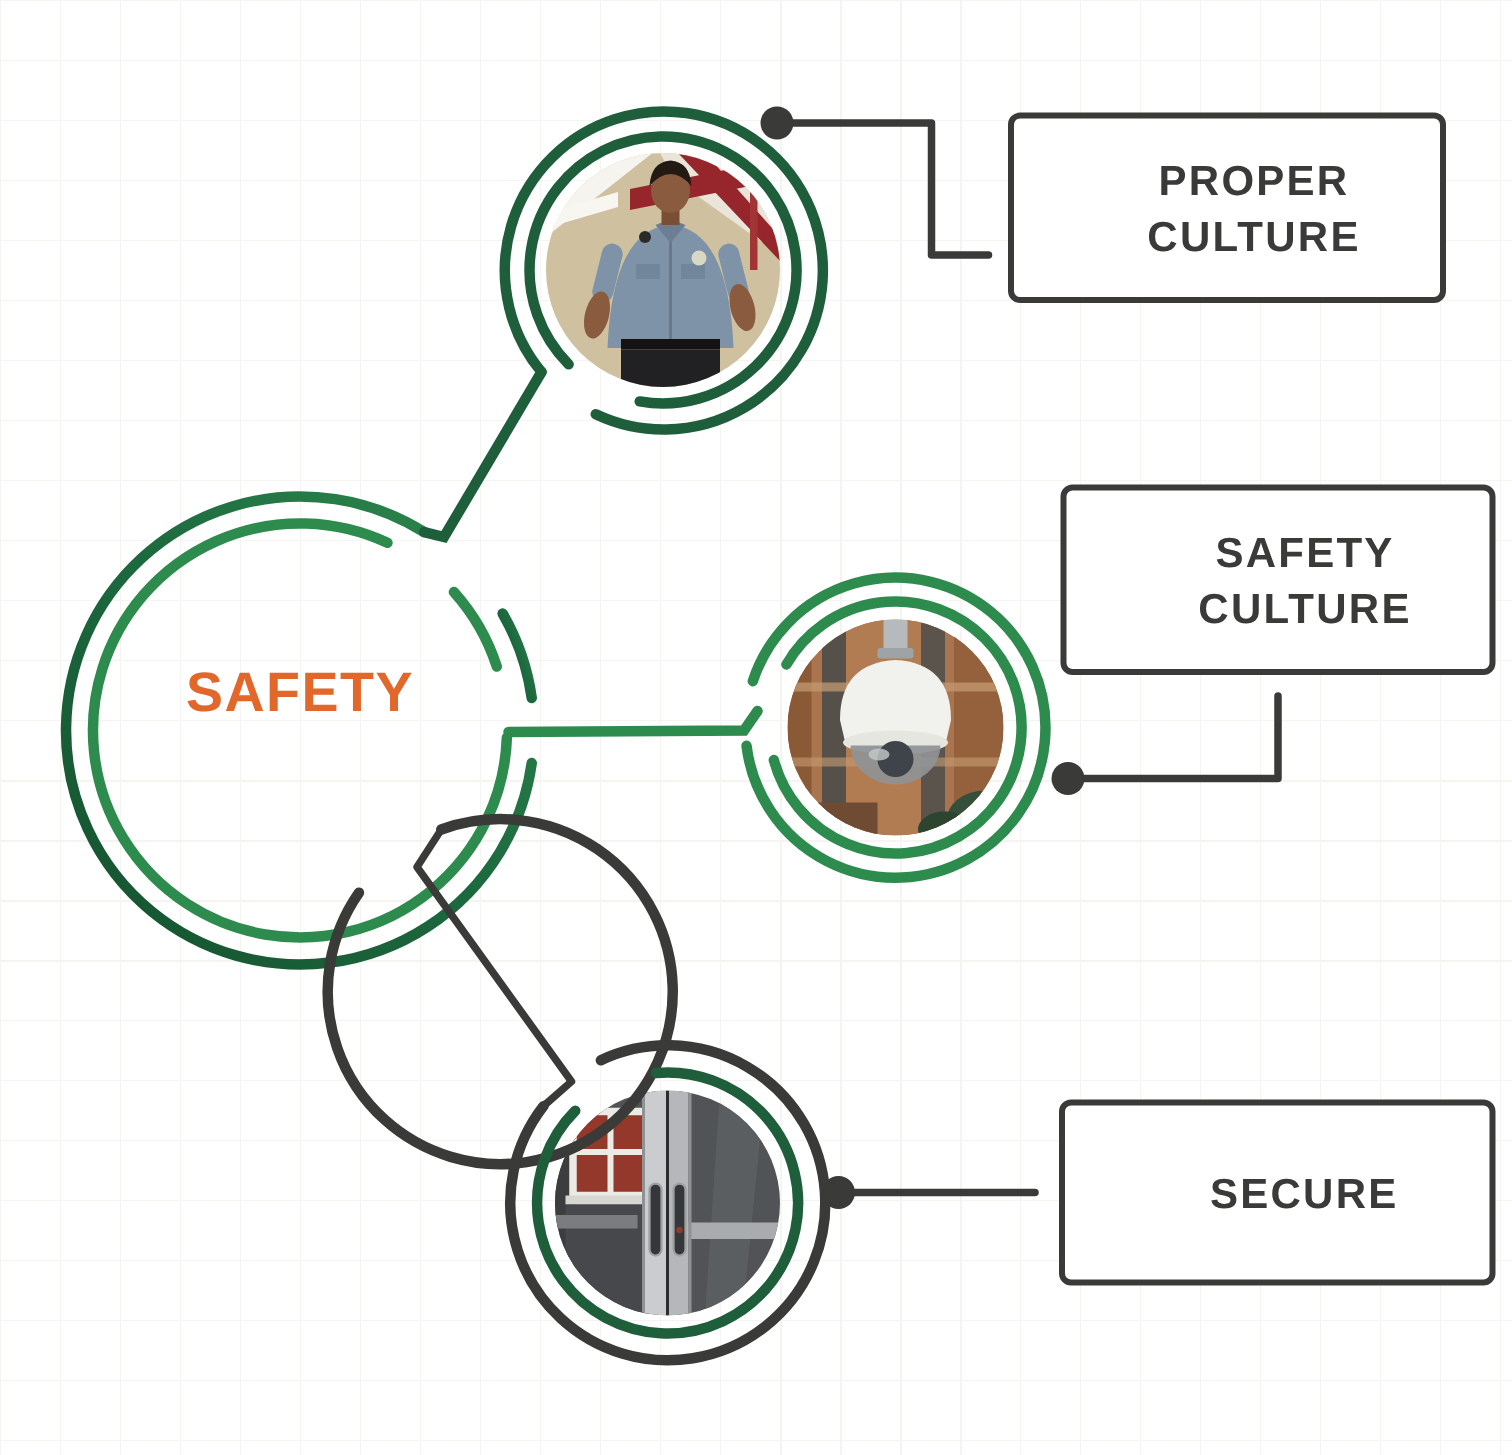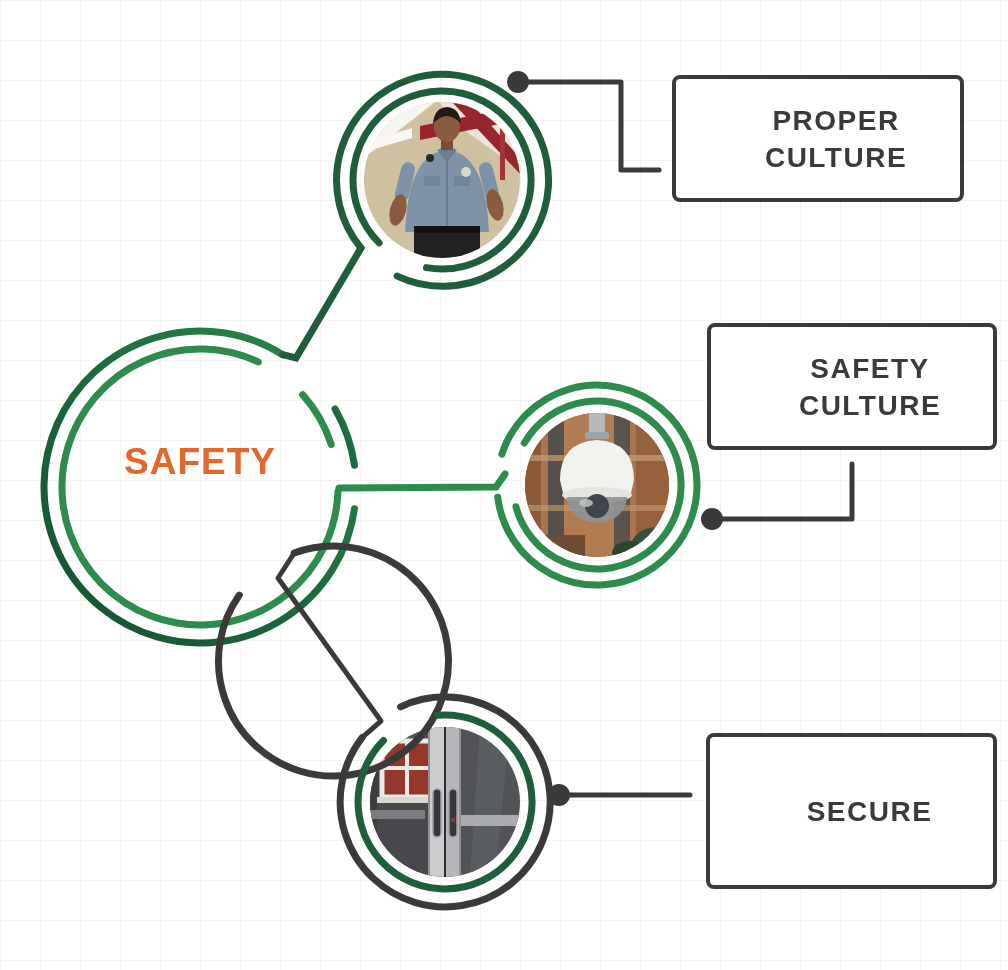--- a/index.html
+++ b/index.html
@@ -28,21 +28,21 @@
   .connector-green-mid{fill:none;stroke:var(--green-mid);stroke-width:7;stroke-linecap:round;stroke-linejoin:miter;}
   .dot{fill:var(--dark);}
   .label-box{
     position:absolute;background:#fff;border:4px solid var(--dark);border-radius:8px;
     display:flex;flex-direction:column;align-items:center;justify-content:center;
     color:var(--dark);font-weight:700;font-size:28px;line-height:37px;letter-spacing:1.5px;
     text-align:center;box-sizing:border-box;padding-left:36px;
   }
   .box-training{left:672px;top:75px;width:292px;height:127px;}
   .box-culture{left:707px;top:323px;width:290px;height:127px;}
-  .box-entryways{left:706px;top:733px;width:291px;height:156px;text-align:center;}
+  .box-entryways{left:706px;top:733px;width:291px;height:124px;text-align:center;}
   .center-label{
     position:absolute;left:90px;top:437px;width:220px;text-align:center;
     color:var(--orange);font-weight:700;font-size:37px;line-height:49px;letter-spacing:1px;
   }
 </style>
 </head>
 <body>
 
 <div class="canvas">
   <div class="grid-overlay"></div>

